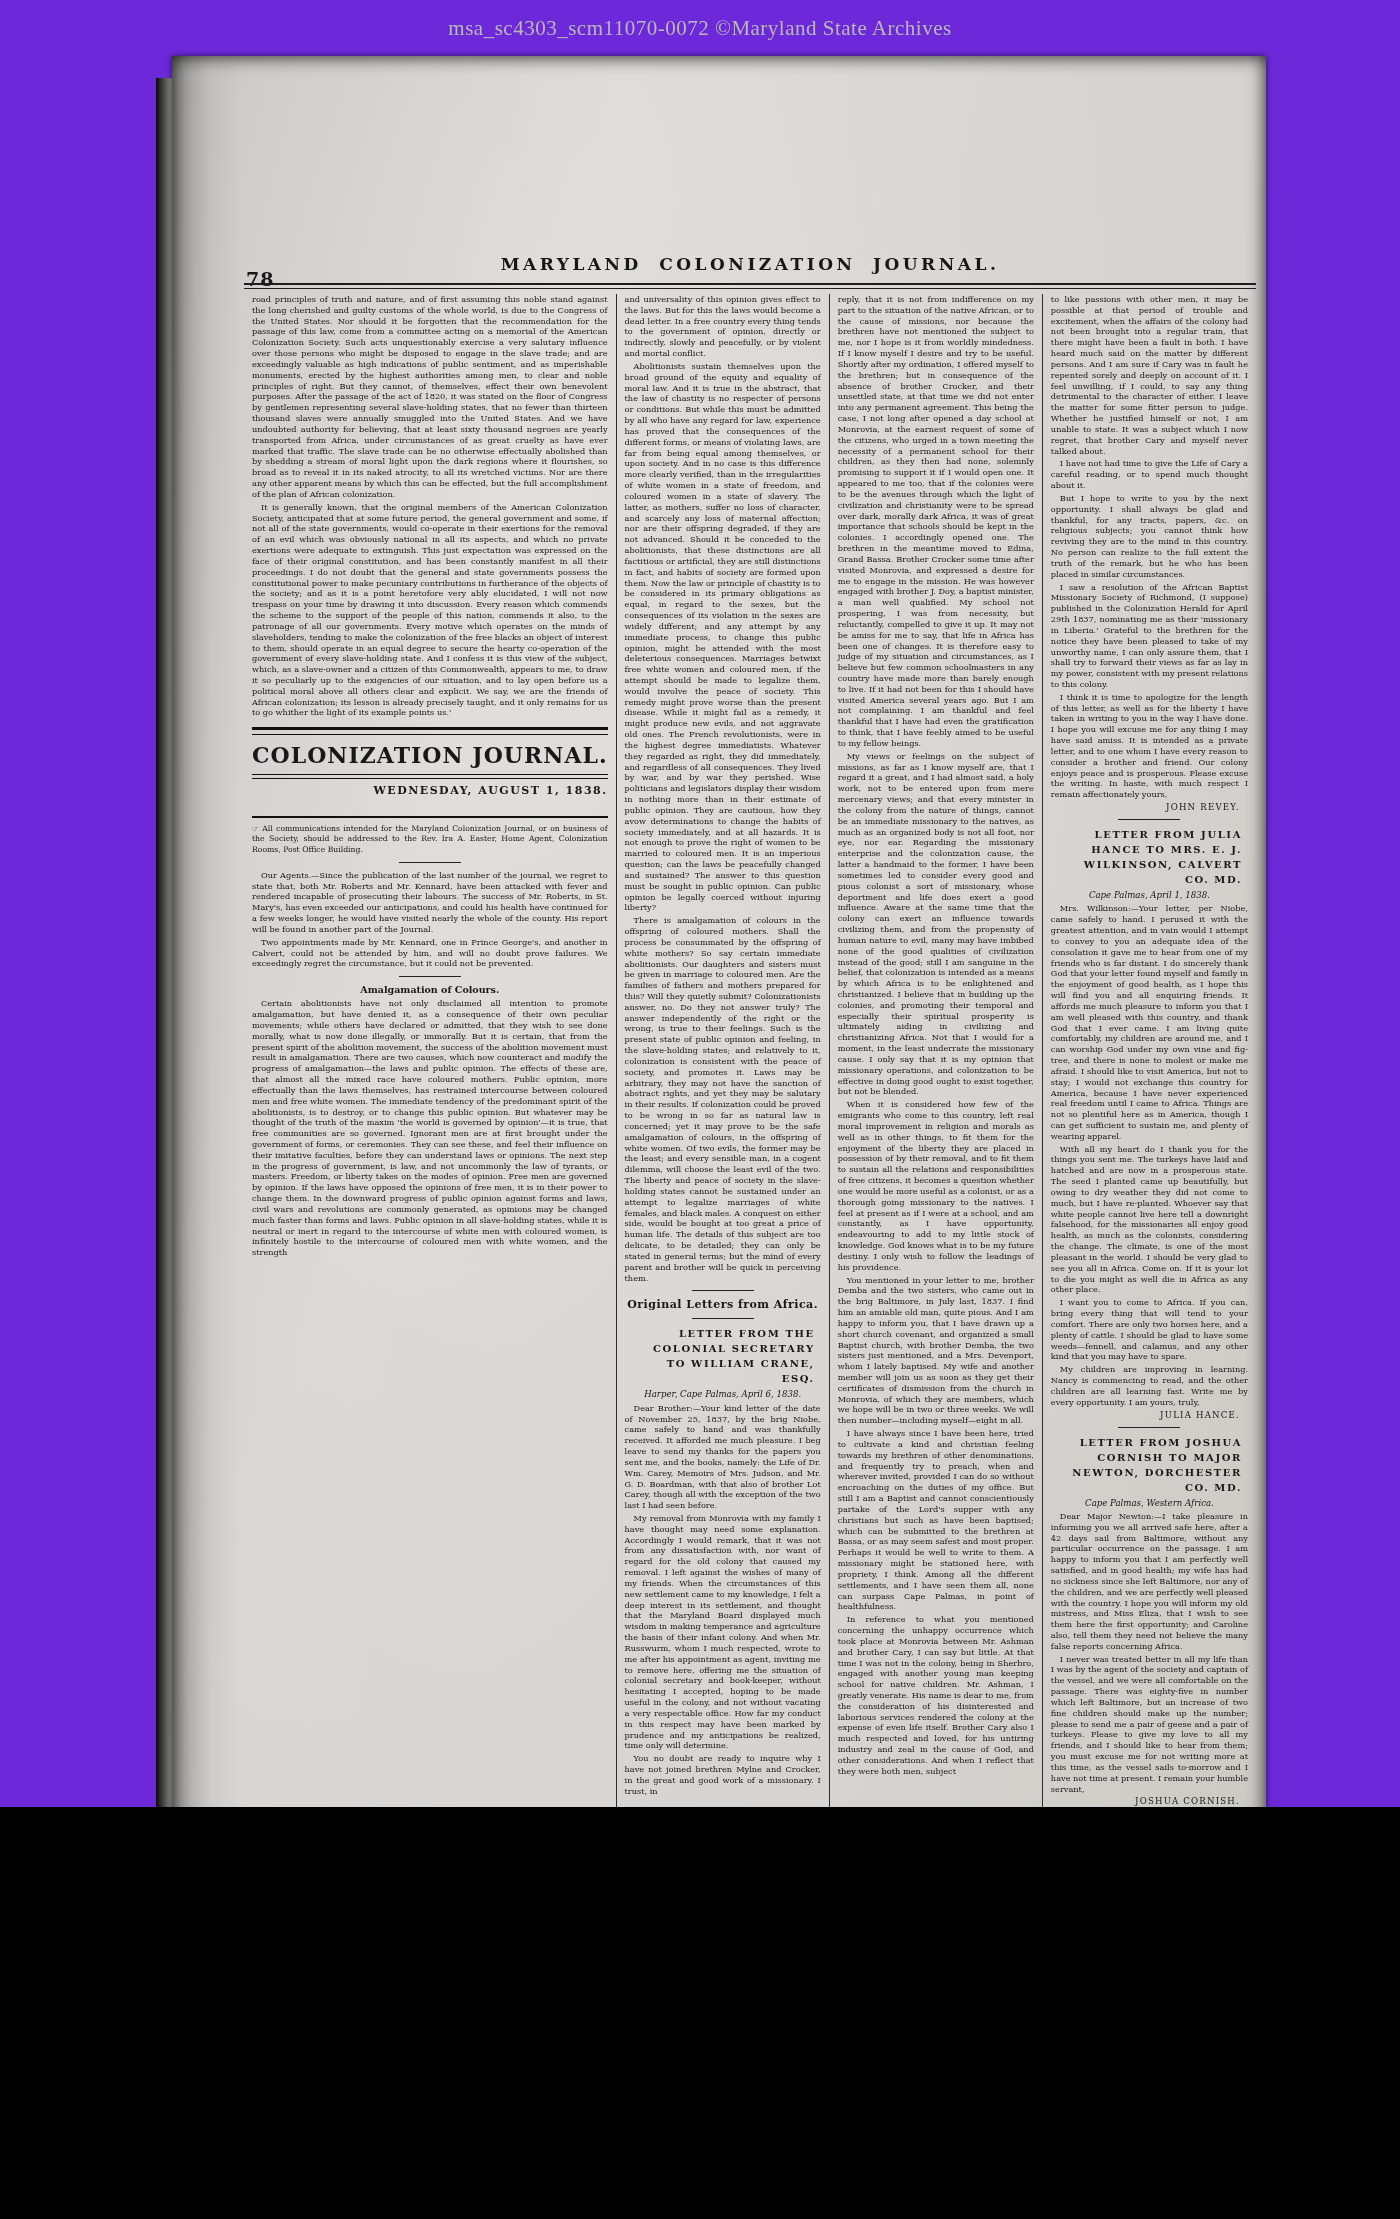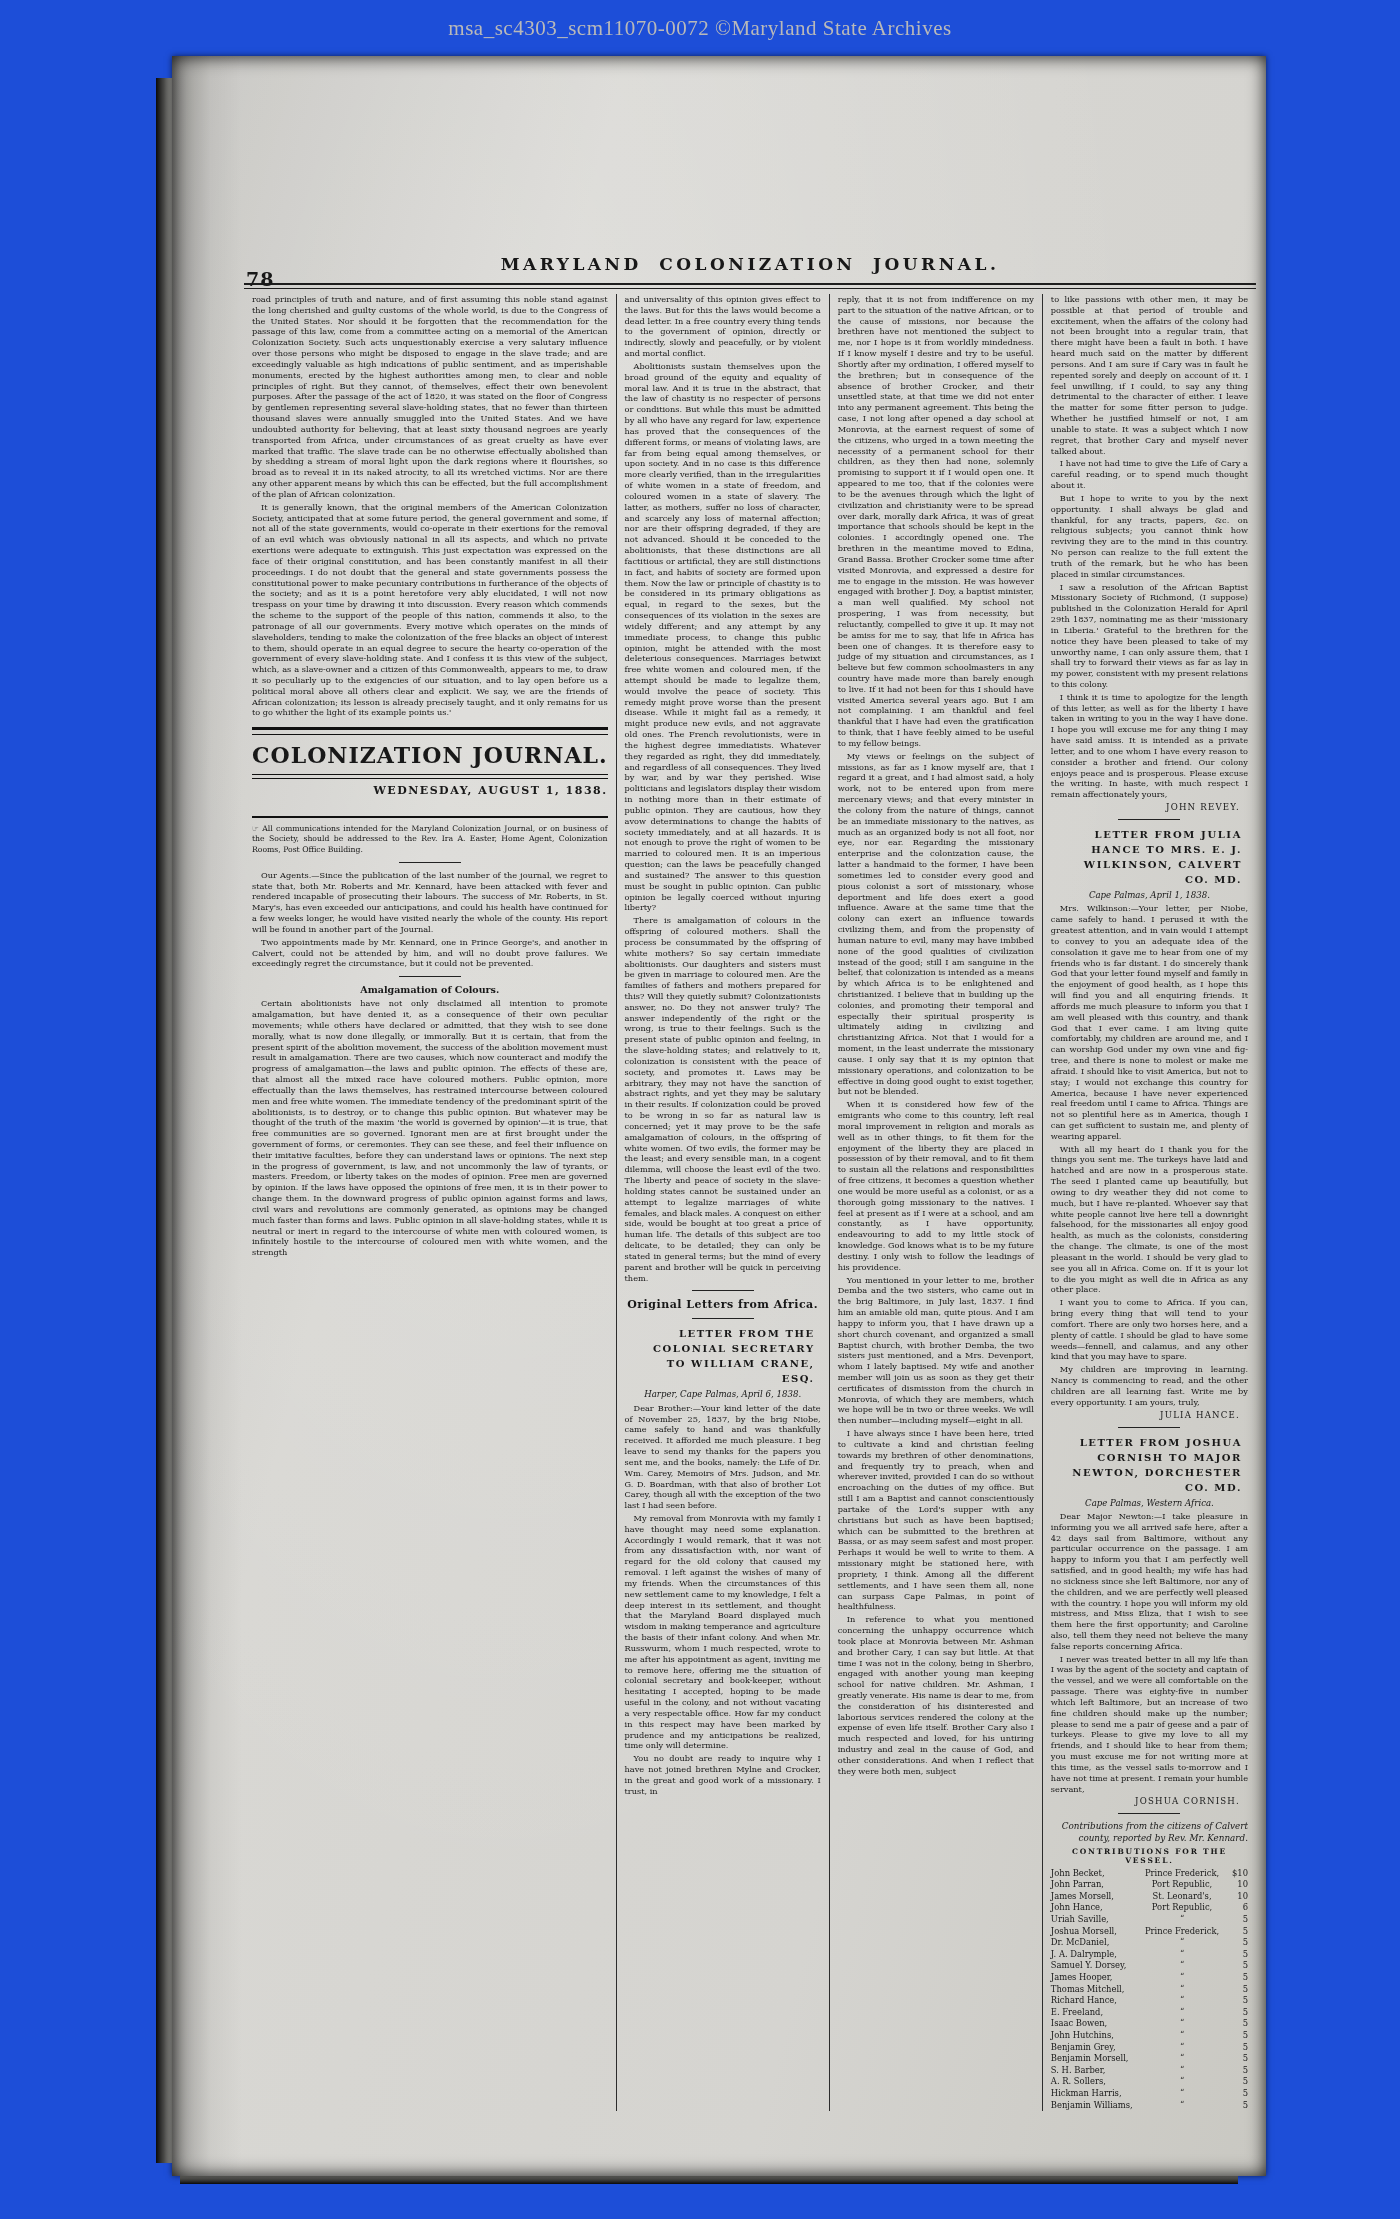--- a/index.html
+++ b/index.html
@@ -1,16 +1,16 @@
 <!DOCTYPE html>
 <html><head>
 <meta charset="utf-8">
 <style>
   html,body{margin:0;padding:0;background:#000;}
-  .canvas{position:relative;width:1400px;height:2219px;background:#1d4ed8;overflow:hidden;
+  .canvas{position:relative;width:1400px;height:1807px;background:#6d28d9;overflow:hidden;
           font-family:"DejaVu Serif",serif;color:#181818;}
   .watermark{position:absolute;top:16px;left:0;right:0;text-align:center;color:#b9b9b9;
              font-size:21px;letter-spacing:.5px;font-family:"Liberation Serif",serif;}
   .scratch{position:absolute;left:394px;top:66px;width:3px;height:48px;background:#9b9b9b;
            transform:rotate(38deg);border-radius:2px;opacity:.75;}
   .stack-left{position:absolute;left:156px;top:78px;width:20px;height:2085px;
               background:linear-gradient(90deg,#0a0a0a,#4a4a48 40%,#8a8a86 75%,#b0afac);}
   .stack-bottom{position:absolute;left:180px;top:2168px;width:1058px;height:16px;
                 background:linear-gradient(180deg,#b0afac,#6a6a66 55%,#0a0a0a);}
   .page{position:absolute;left:172px;top:56px;width:1094px;height:2120px;

